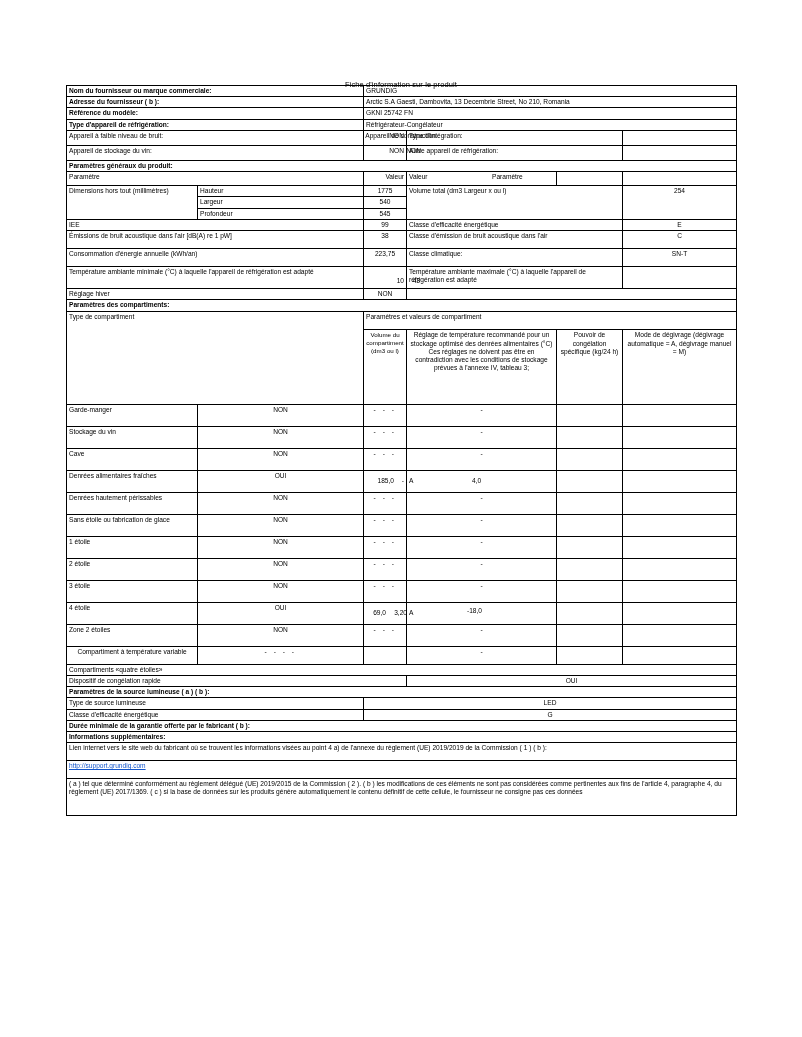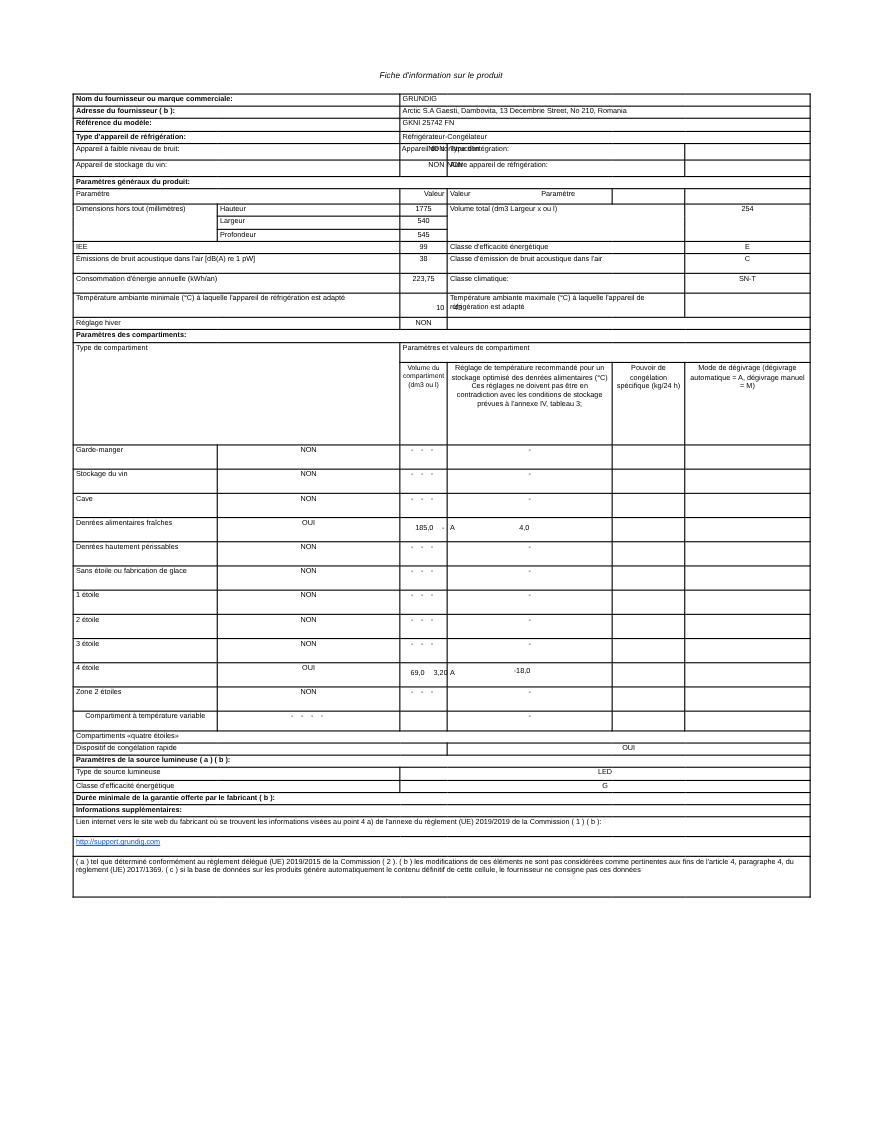--- a/index.html
+++ b/index.html
@@ -17,26 +17,25 @@
   .page {
     position: relative;
     width: 802px;
     height: 1037px;
     box-sizing: border-box;
     padding: 0;
   }
   .doc-title {
     position: absolute;
     left: 0;
-    top: 64px;
+    top: 80px;
     width: 802px;
     text-align: center;
     font-size: 7.5px;
     letter-spacing: 0.1px;
-    font-style: italic;
   }
   table.sheet {
     position: absolute;
     left: 66px;
     top: 85px;
     width: 670px;
     border-collapse: collapse;
     table-layout: fixed;
     font-size: 6.6px;
   }

